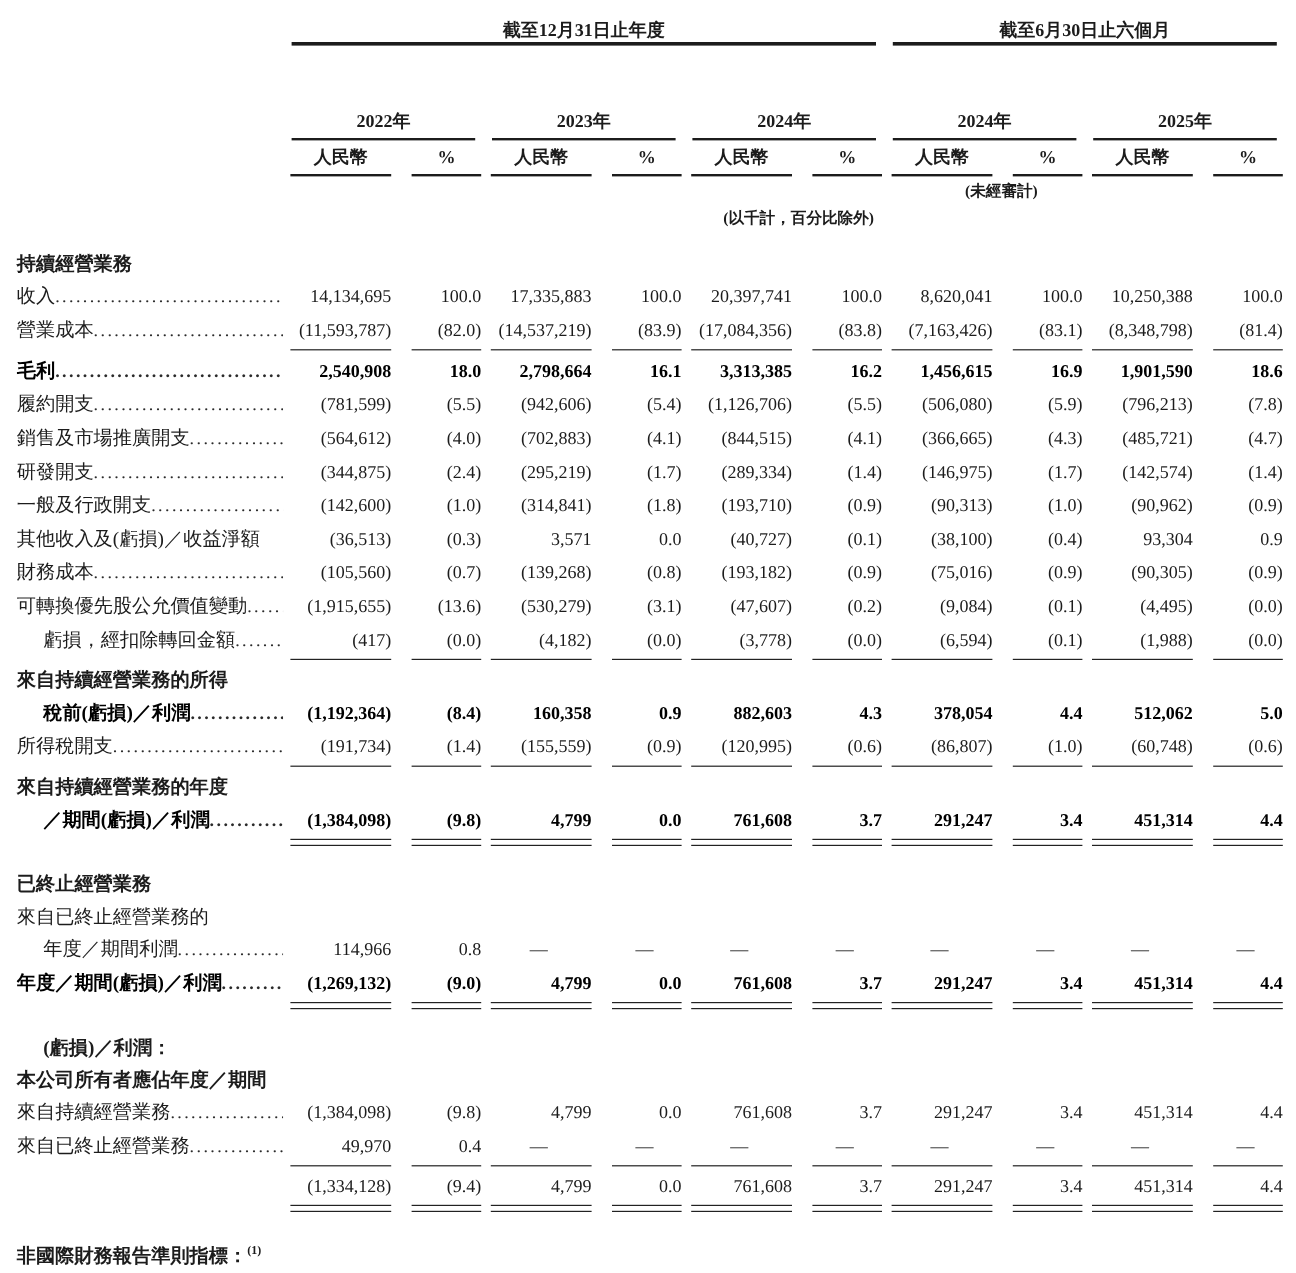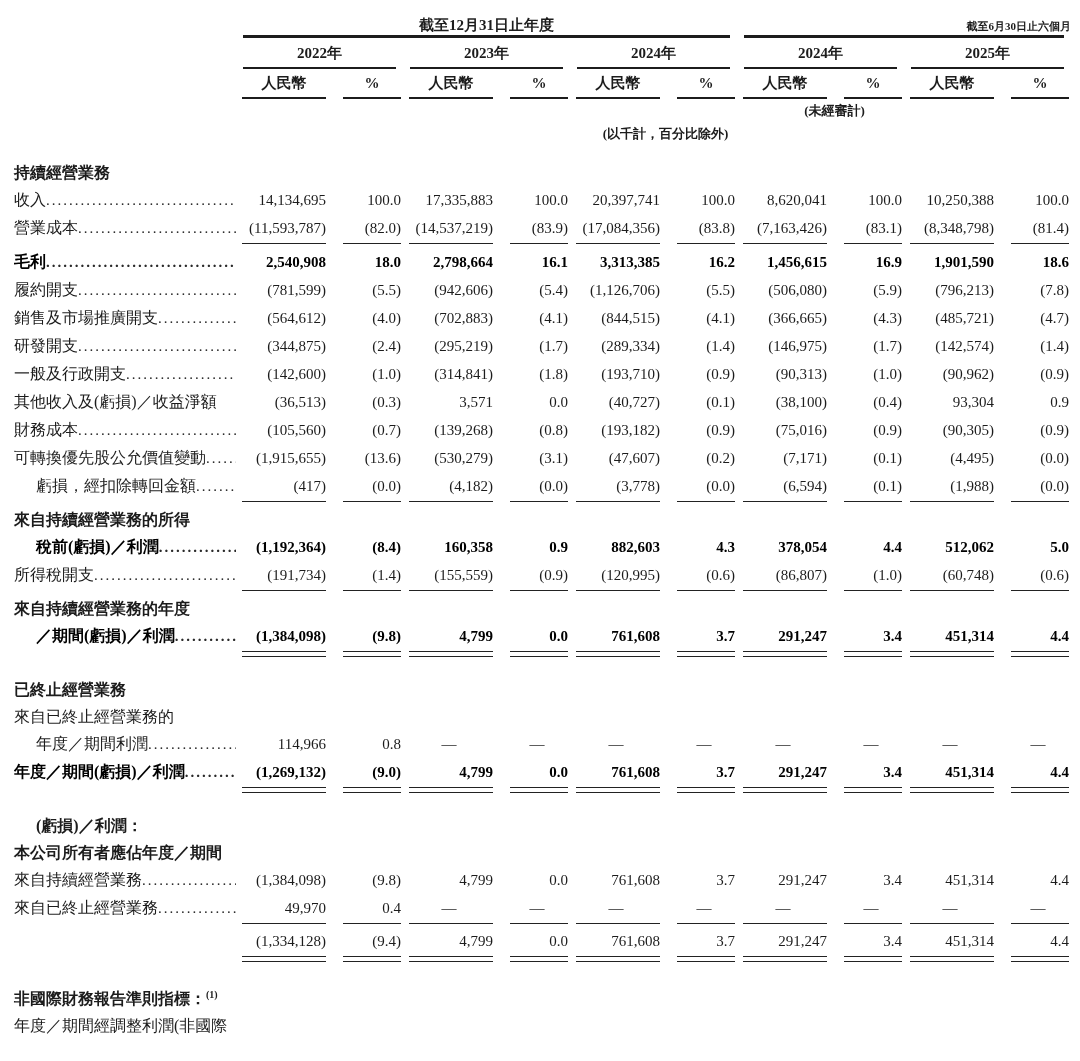--- a/index.html
+++ b/index.html
@@ -5,21 +5,21 @@
   html,body{margin:0;padding:0;background:#ffffff;}
   body{
     width:1080px;height:1061px;overflow:hidden;
     font-family:"Liberation Serif","DejaVu Serif",serif;
     color:#1c1c1c;
   }
   #page{padding:16px 0 0 14px;width:1066px;}
   .h-row{display:flex;align-items:baseline;}
   .sp{width:222px;flex:0 0 222px;}
   .g1{width:501px;flex:0 0 501px;text-align:center;font-weight:bold;font-size:15px;}
-  .g2{width:334px;flex:0 0 334px;text-align:right;font-weight:bold;font-size:11px;}
+  .g2{width:334px;flex:0 0 334px;text-align:center;font-weight:bold;font-size:15px;}
   .g-rule{border-top:3px solid #1c1c1c;height:0;margin-top:5px;}
   .yr{text-align:center;font-weight:bold;font-size:15px;padding-top:6px;}
   .yr-rule-box{display:flex;justify-content:center;}
   .yr-rule{border-top:2.5px solid #1c1c1c;height:0;margin-top:4px;}
   .colhead{font-weight:bold;font-size:15px;padding-top:5px;}
   .inner-c{text-align:center;}
   .col-rule{border-top:2.5px solid #1c1c1c;height:0;}
   .note-row{display:flex;}
   .note{text-align:center;font-weight:bold;font-size:13px;line-height:23px;}
   .note-unaudited{margin-left:737px;width:167px;}
@@ -61,21 +61,21 @@
         <div class="g2">截至6月30日止六個月</div>
       </div>
       <div class="h-row">
         <div class="sp"></div>
         <div class="g-rule" style="width: 487px; margin: 0px 7px;"></div>
         <div class="g-rule" style="width: 320px; margin: 0px 7px;"></div>
       </div>
       <div class="h-row">
         <div class="sp"></div>
         <div class="yr" style="width: 167px; flex: 0 0 167px;">2022年</div>
-        <div class="yr" style="width: 167px; flex: 0 0 167px;">2023年</div>
+        <div class="yr" style="width: 167px; flex: 0 0 167px; margin-top: 48px;">2023年</div>
         <div class="yr" style="width: 167px; flex: 0 0 167px;">2024年</div>
         <div class="yr" style="width: 167px; flex: 0 0 167px;">2024年</div>
         <div class="yr" style="width: 167px; flex: 0 0 167px;">2025年</div>
       </div>
       <div class="h-row">
         <div class="sp"></div>
         <div class="yr-rule-box" style="width: 167px; flex: 0 0 167px;">
           <div class="yr-rule" style="width: 153px;"></div>
         </div>
         <div class="yr-rule-box" style="width: 167px; flex: 0 0 167px;">
@@ -348,21 +348,21 @@
         <div class="lbl">
           <span>可轉換優先股公允價值變動</span>
           <span class="leader"></span>
         </div>
         <div class="cell rmb">(1,915,655)</div>
         <div class="cell pct">(13.6)</div>
         <div class="cell rmb">(530,279)</div>
         <div class="cell pct">(3.1)</div>
         <div class="cell rmb">(47,607)</div>
         <div class="cell pct">(0.2)</div>
-        <div class="cell rmb">(7,171)</div>
+        <div class="cell rmb">(9,084)</div>
         <div class="cell pct">(0.1)</div>
         <div class="cell rmb">(4,495)</div>
         <div class="cell pct">(0.0)</div>
       </div>
       <div class="b-row">
         <div class="lbl">
           <span class="indent">虧損，經扣除轉回金額</span>
           <span class="leader"></span>
         </div>
         <div class="cell rmb">(417)</div>

